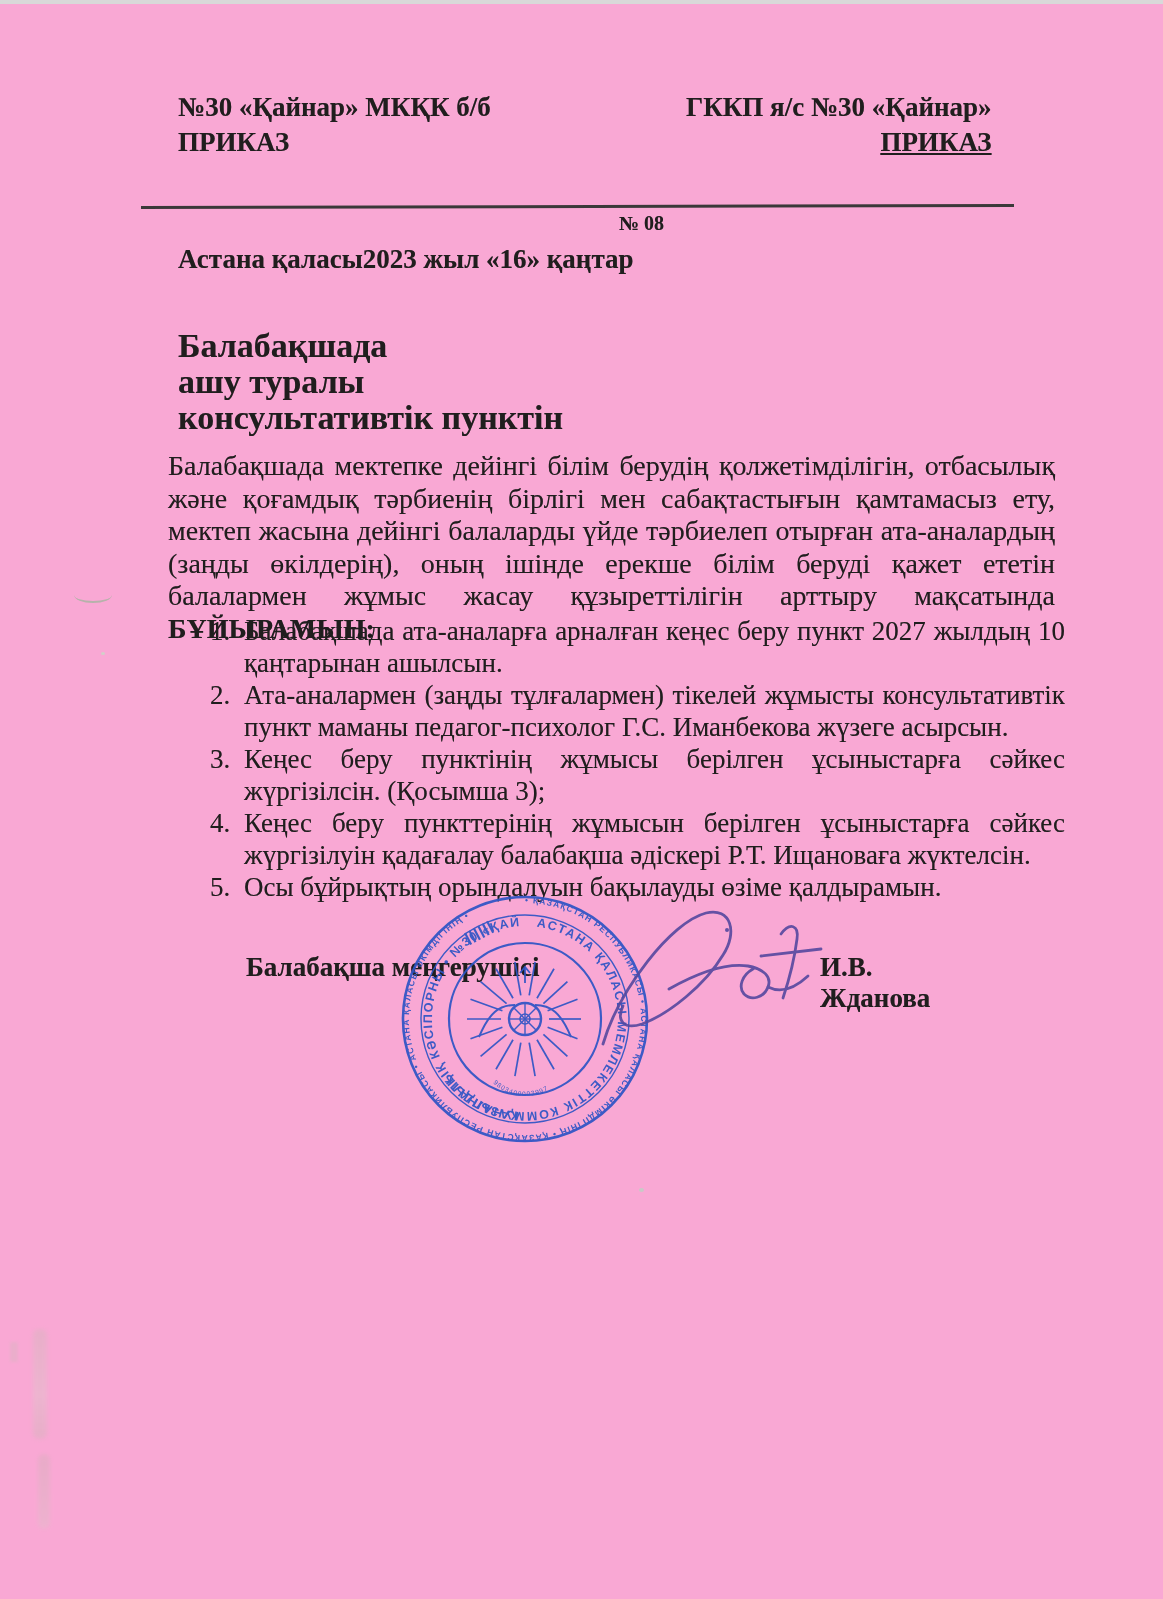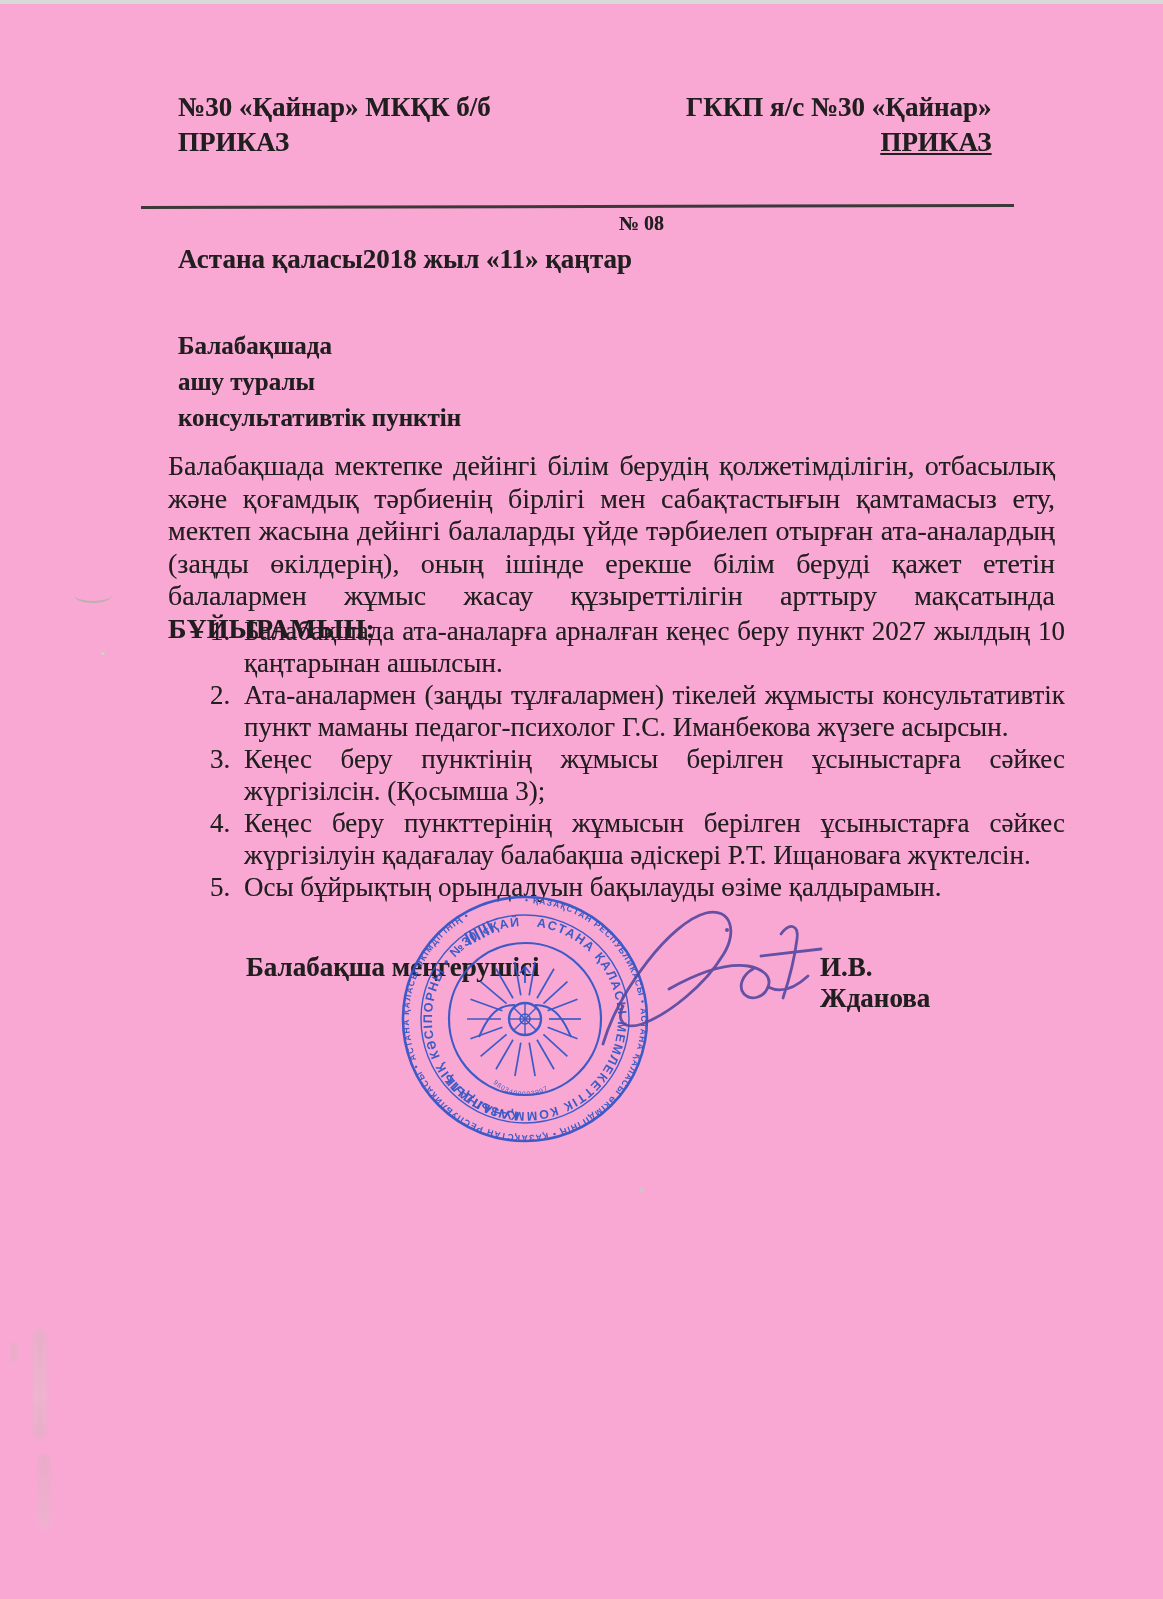--- a/index.html
+++ b/index.html
@@ -26,21 +26,21 @@
   .rule{
     position:absolute; left:141px; top:201px; width:873px; height:3px;
     background:#3b3939; transform:rotate(-0.12deg);
   }
   .order-no{ position:absolute; left:205px; top:208px; width:873px; text-align:center; font-size:20px; }
   .city-date{
     position:absolute; left:178px; top:240px; width:862px;
     display:flex; justify-content:flex-start; font-size:27px;
   }
 
-  .subject{ position:absolute; left:178px; top:324px; font-size:25px; line-height:36px; }
+  .subject{ position:absolute; left:178px; top:324px; font-size:34px; line-height:36px; }
 
   .preamble{
     position:absolute; left:168px; top:446px; width:887px;
     font-size:28px; line-height:32.5px; text-align:justify; margin:0;
   }
 
   .order-list{
     position:absolute; left:210px; top:612px; width:855px;
     margin:0; padding:0; list-style:none;
     font-size:27px; line-height:31.5px; text-align:justify;
@@ -91,21 +91,21 @@
     <div>ГККП я/с №30 «Қайнар»</div>
     <div class="doc-type">ПРИКАЗ</div>
   </div>
 
   <div class="rule"></div>
 
   <div class="order-no txt b">№ 08</div>
 
   <div class="city-date">
     <span class="txt b">Астана қаласы</span>
-    <span class="txt b">2018 жыл «11» қаңтар</span>
+    <span class="txt b">2023 жыл «16» қаңтар</span>
   </div>
 
   <div class="subject txt b">
     <div>Балабақшада</div>
     <div>ашу туралы</div>
     <div>консультативтік пунктін</div>
   </div>
 
   <p class="preamble txt"><span>Балабақшада мектепке дейінгі білім берудің қолжетімділігін, отбасылық және қоғамдық тәрбиенің бірлігі мен сабақтастығын қамтамасыз ету, мектеп жасына дейінгі балаларды үйде тәрбиелеп отырған ата-аналардың (заңды өкілдерің), оның ішінде ерекше білім беруді қажет ететін балалармен жұмыс жасау құзыреттілігін арттыру мақсатында </span><strong>БҰЙЫРАМЫН:</strong></p>
 

